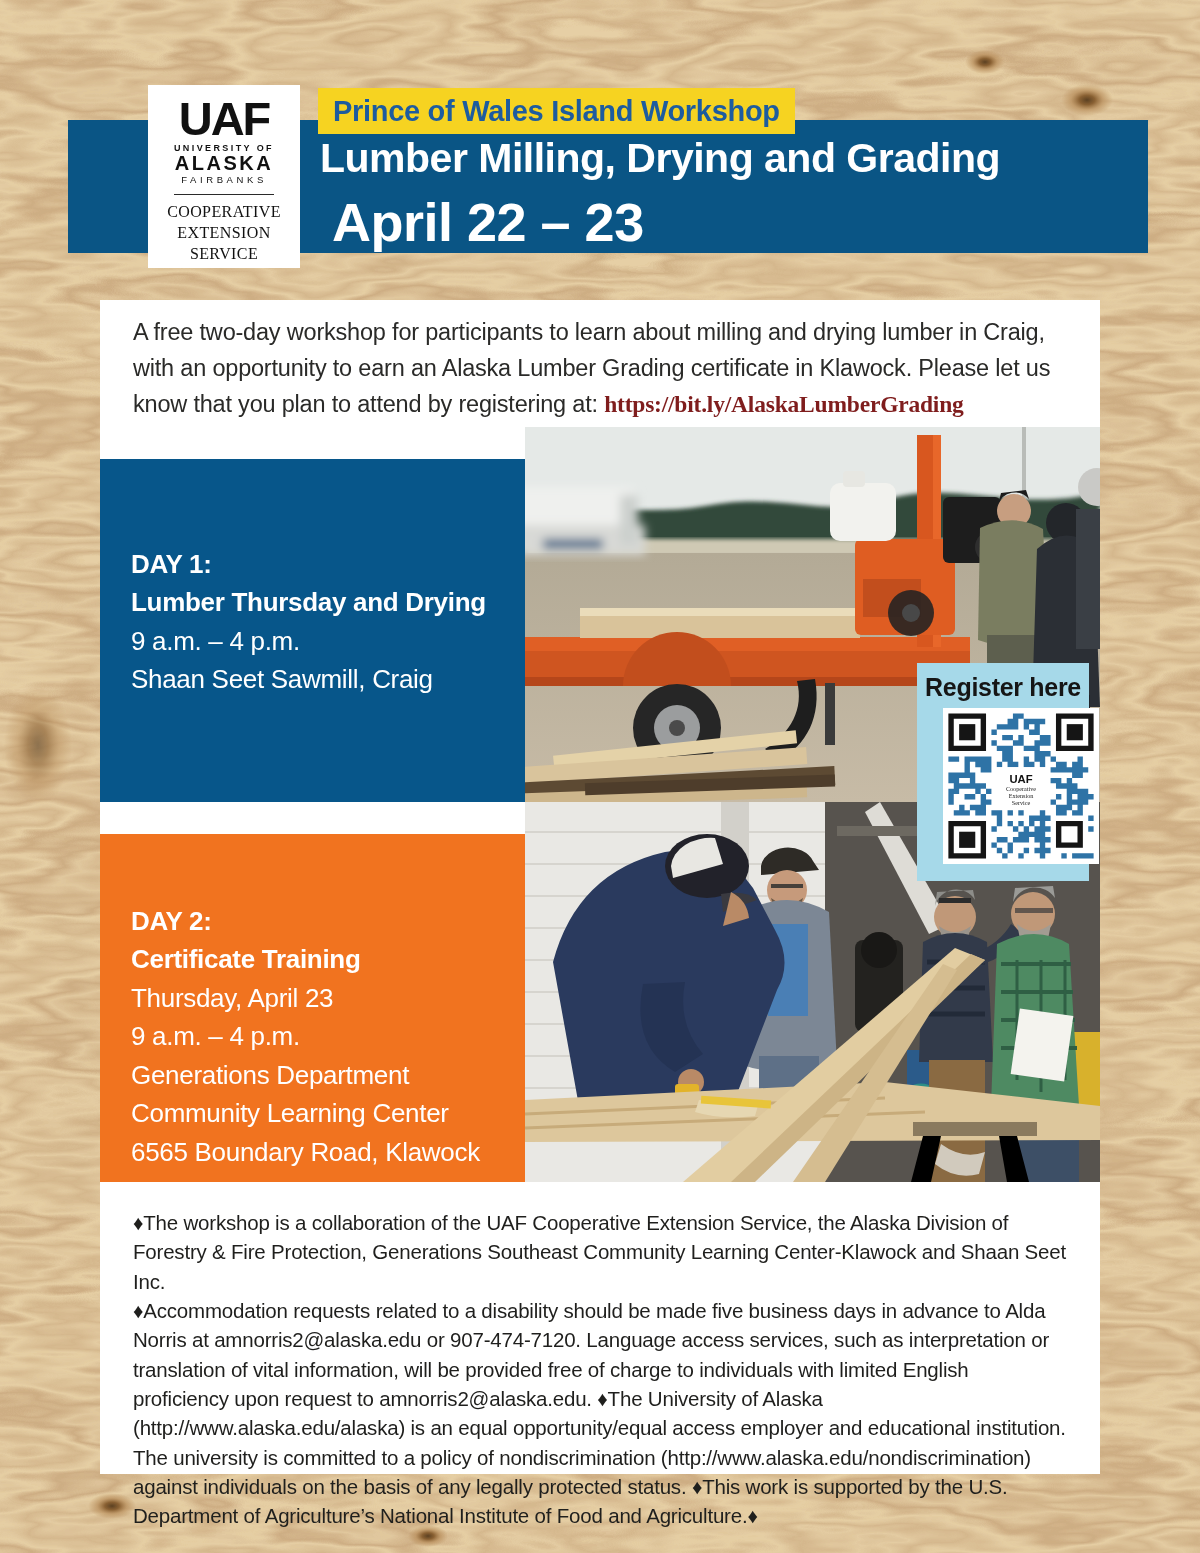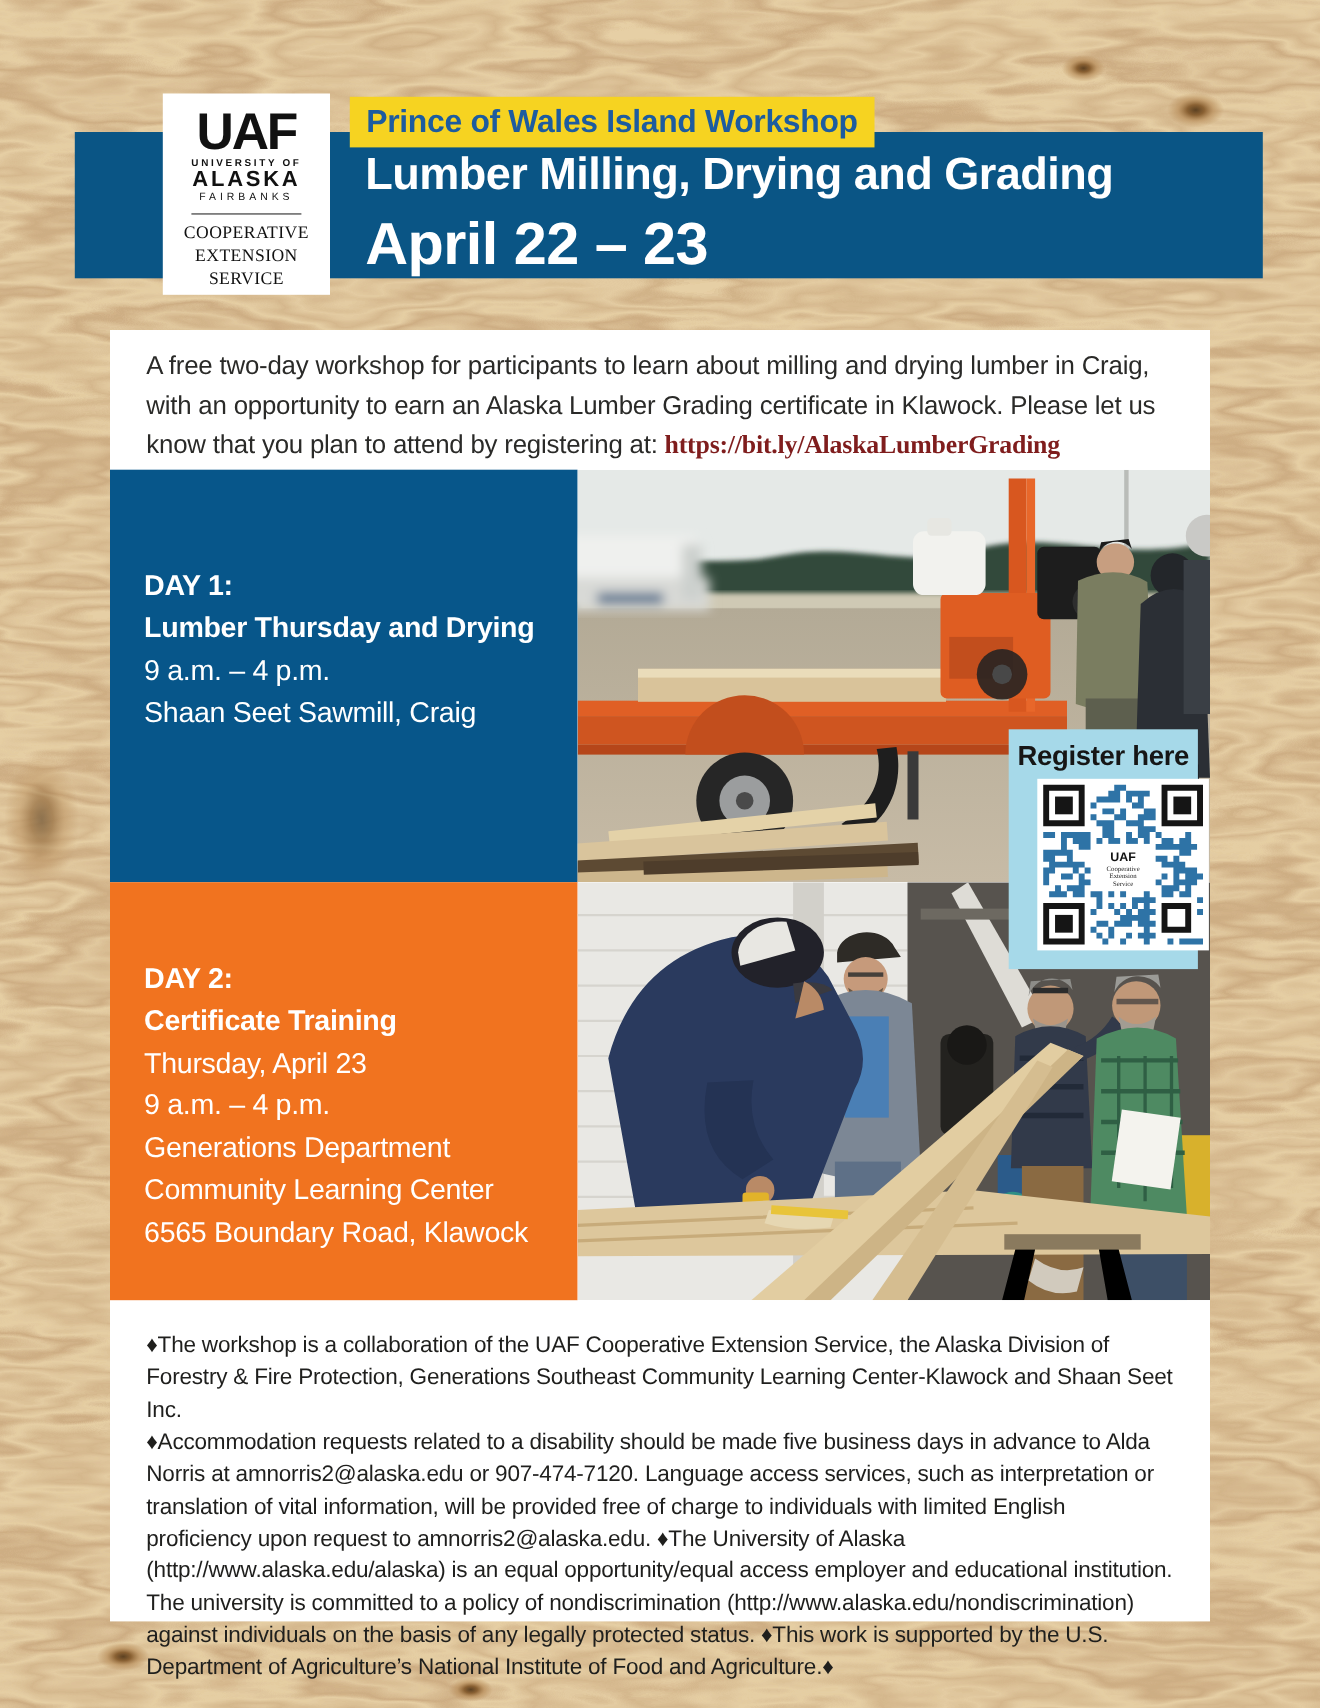--- a/index.html
+++ b/index.html
@@ -17,33 +17,33 @@
   .uaf-card{position:absolute;left:148px;top:85px;width:152px;height:183px;background:#fff;z-index:3;
             text-align:center;box-sizing:border-box;padding-top:13px;color:#111;}
   .uaf-acronym{font-size:47px;font-weight:bold;letter-spacing:-2px;line-height:0.9;}
   .logo-univ{font-size:9px;font-weight:bold;letter-spacing:2.4px;margin-top:3px;}
   .logo-alaska{font-size:20px;font-weight:bold;letter-spacing:2.5px;line-height:1.05;}
   .logo-fair{font-size:9.5px;font-weight:normal;letter-spacing:3.6px;}
   .logo-rule{width:100px;border:0;border-top:1.6px solid #2a2a2a;margin:9px auto 7px;}
   .logo-dept{font-family:"Liberation Serif",serif;font-size:16px;line-height:1.3;letter-spacing:0.4px;}
   .kicker{position:absolute;left:318px;top:88px;height:46px;line-height:46px;padding:0 15px;z-index:2;
           background:var(--kicker-yellow);color:var(--kicker-text);font-size:29px;font-weight:bold;letter-spacing:-0.3px;white-space:nowrap;}
-  .title1{position:absolute;left:332px;top:135px;z-index:2;color:#fff;font-size:41px;font-weight:bold;letter-spacing:-0.5px;white-space:nowrap;}
+  .title1{position:absolute;left:320px;top:135px;z-index:2;color:#fff;font-size:41px;font-weight:bold;letter-spacing:-0.5px;white-space:nowrap;}
   .title2{position:absolute;left:332px;top:191px;z-index:2;color:#fff;font-size:54px;font-weight:bold;letter-spacing:-0.5px;white-space:nowrap;}
 
   
   .sheet{position:absolute;left:100px;top:300px;width:1000px;height:1174px;background:#fff;z-index:1;}
   .intro{position:absolute;left:33px;top:15px;width:936px;margin:0;font-size:23.5px;line-height:1.53;
          color:#2a2a28;letter-spacing:-0.2px;}
   .intro b{color:#7f1d1d;font-family:Liberation Serif, serif;}
   .row{position:absolute;left:0;width:1000px;display:flex;}
   .row1{top:127px;height:375px;}
   .row2{top:502px;height:380px;}
   .daybox{width:425px;flex:0 0 425px;box-sizing:border-box;padding-left:31px;padding-right:24px;color:#fff;
-          font-size:26px;line-height:1.48;letter-spacing:-0.3px;}
+          font-size:26px;line-height:1.48;letter-spacing:-0.3px;margin-top:32px;}
   .day1{background:var(--box-blue);padding-top:86px;}
   .day2{background:var(--box-orange);padding-top:68px;}
   .day-heading{font-weight:bold;}
   .photo{width:575px;flex:0 0 575px;overflow:hidden;}
   .photo svg{display:block;}
 
   
   .register{position:absolute;left:917px;top:663px;width:172px;height:218px;background:var(--register-bg);z-index:6;}
   .register-label{margin-top:10px;text-align:center;font-size:25px;font-weight:bold;color:#161616;letter-spacing:-0.3px;}
   .tri{display:inline-block;margin-left:8px;font-size:21px;transform:translateY(-1px);}

